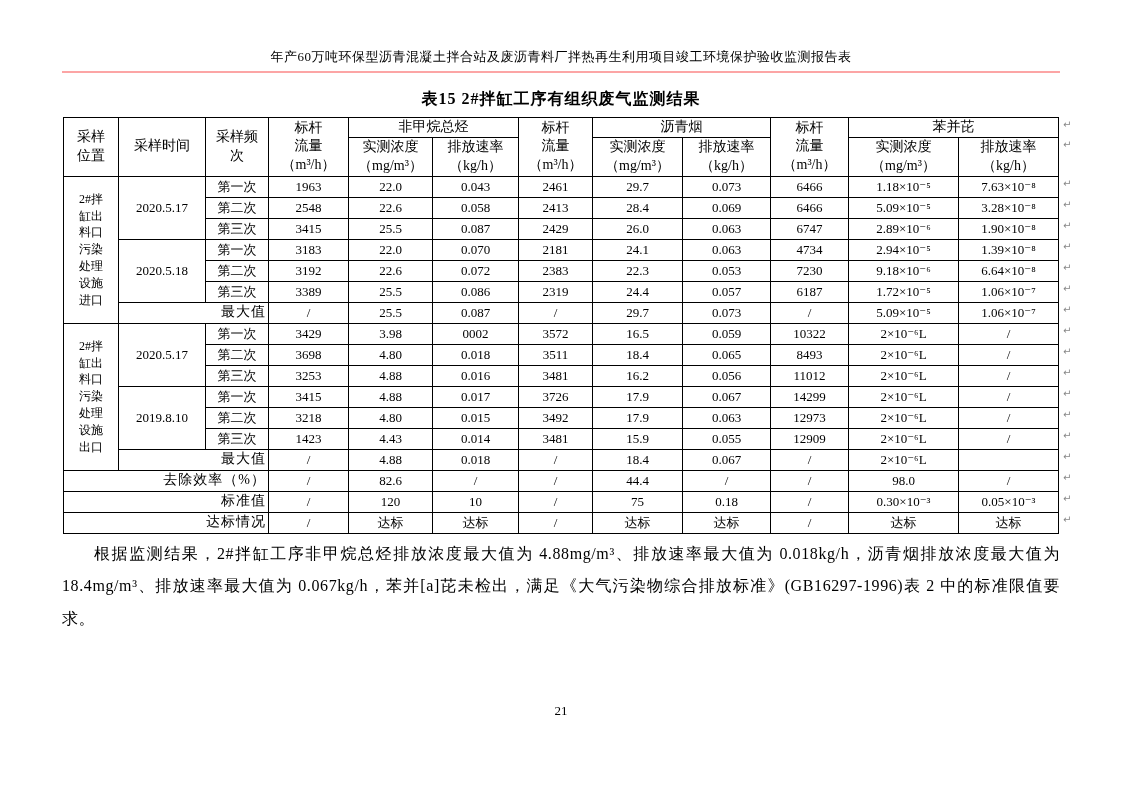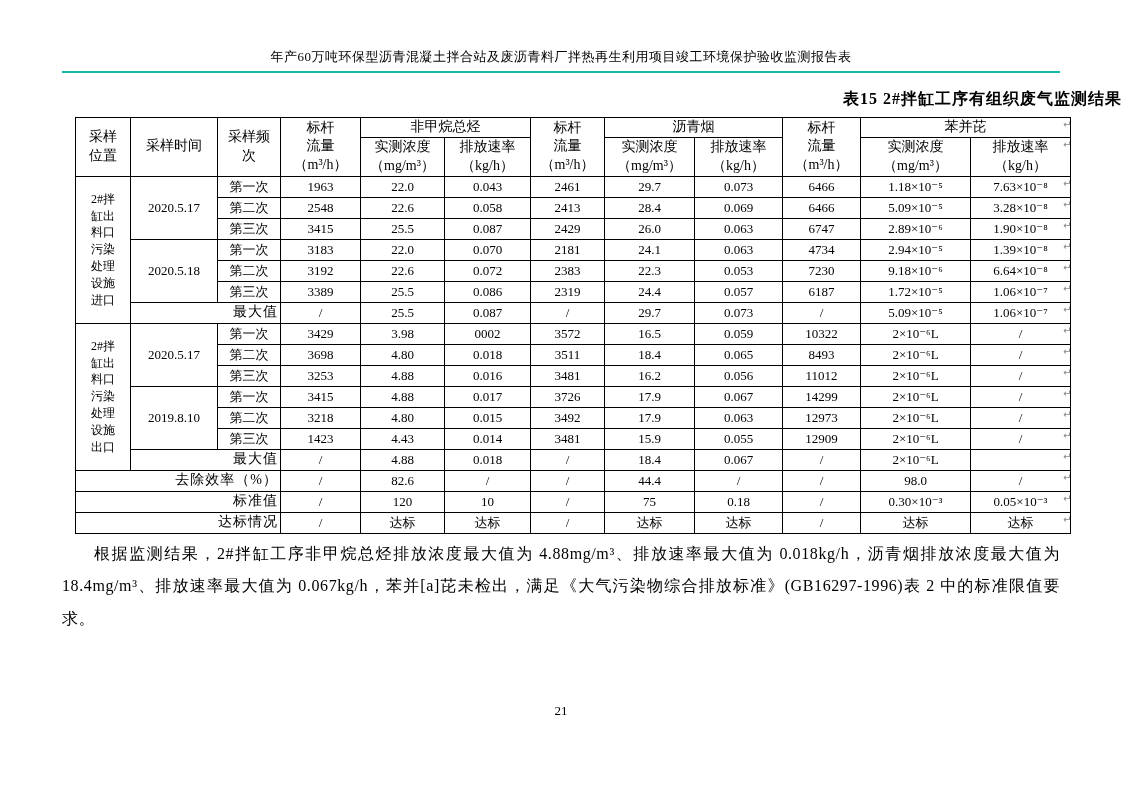--- a/index.html
+++ b/index.html
@@ -4,31 +4,30 @@
 <style>
   html,body{margin:0;padding:0;background:#fff;}
   .page{
     position:relative;width:1122px;height:793px;overflow:hidden;
     background:#fff;color:#000;
     font-family:"Liberation Serif","DejaVu Serif",serif;
     box-sizing:border-box;padding-top:48px;
   }
   .doc-header{
     margin:0 62px;text-align:center;font-size:13px;letter-spacing:.5px;
-    padding-bottom:5px;border-bottom:2px solid #14b8a6;white-space:nowrap;
+    padding-bottom:5px;border-bottom:2px solid #fca5a5;white-space:nowrap;
   }
   .table-title{
-    text-align:right;font-weight:bold;font-size:16px;
+    text-align:center;font-weight:bold;font-size:16px;
     margin:16px 0 7px 0;letter-spacing:1px;
   }
   .table-wrap{position:relative;margin-left:63px;width:997px;}
   table{
     border-collapse:collapse;table-layout:fixed;width:996px;
     font-size:13px;
-    margin-left:12px;
   }
   th,td{
     border:1px solid #000;text-align:center;vertical-align:middle;
     padding:0 2px;font-weight:normal;line-height:1.35;overflow:hidden;
   }
   thead th{font-size:14px;white-space:pre-line;}
   tbody td{height:20px;}
   td.loc{font-size:12px;white-space:pre-line;line-height:1.4;}
   td.lbl{font-size:14px;letter-spacing:1px;text-align:right;}
   .eol{

